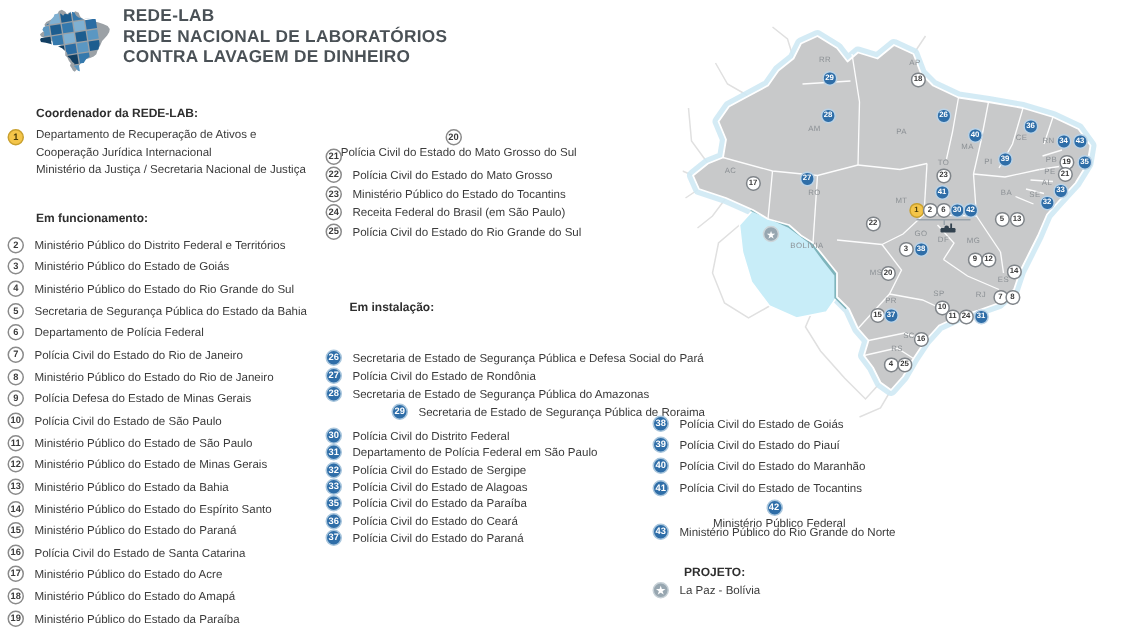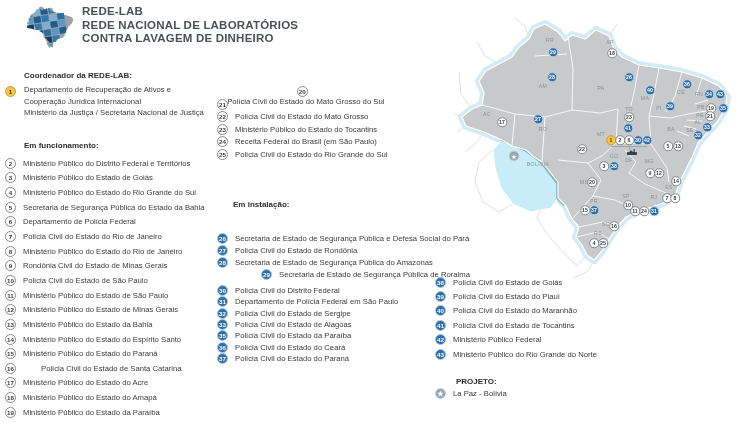--- a/index.html
+++ b/index.html
@@ -125,21 +125,21 @@
       <div class="row" style="height: 14.65px;">
         <span class="circ w">7</span>
         <span class="lbl">Polícia Civil do Estado do Rio de Janeiro</span>
       </div>
       <div class="row" style="height: 14.65px;">
         <span class="circ w">8</span>
         <span class="lbl">Ministério Público do Estado do Rio de Janeiro</span>
       </div>
       <div class="row" style="height: 14.65px;">
         <span class="circ w">9</span>
-        <span class="lbl">Rondônia Civil do Estado de Minas Gerais</span>
+        <span class="lbl">Polícia Defesa do Estado de Minas Gerais</span>
       </div>
       <div class="row" style="height: 14.65px;">
         <span class="circ w">10</span>
         <span class="lbl">Polícia Civil do Estado de São Paulo</span>
       </div>
       <div class="row" style="height: 14.65px;">
         <span class="circ w">11</span>
         <span class="lbl">Ministério Público do Estado de São Paulo</span>
       </div>
       <div class="row" style="height: 14.65px;">
@@ -151,21 +151,21 @@
         <span class="lbl">Ministério Público do Estado da Bahia</span>
       </div>
       <div class="row" style="height: 14.65px;">
         <span class="circ w">14</span>
         <span class="lbl">Ministério Público do Estado do Espírito Santo</span>
       </div>
       <div class="row" style="height: 14.65px;">
         <span class="circ w">15</span>
         <span class="lbl">Ministério Público do Estado do Paraná</span>
       </div>
-      <div class="row" style="height: 14.65px; gap: 18px;">
+      <div class="row" style="height: 14.65px;">
         <span class="circ w">16</span>
         <span class="lbl">Polícia Civil do Estado de Santa Catarina</span>
       </div>
       <div class="row" style="height: 14.65px;">
         <span class="circ w">17</span>
         <span class="lbl">Ministério Público do Estado do Acre</span>
       </div>
       <div class="row" style="height: 14.65px;">
         <span class="circ w">18</span>
         <span class="lbl">Ministério Público do Estado do Amapá</span>
@@ -261,21 +261,21 @@
         <span class="lbl">Polícia Civil do Estado do Piauí</span>
       </div>
       <div class="row" style="height: 14.4px;">
         <span class="circ b">40</span>
         <span class="lbl">Polícia Civil do Estado do Maranhão</span>
       </div>
       <div class="row" style="height: 14.4px;">
         <span class="circ b">41</span>
         <span class="lbl">Polícia Civil do Estado de Tocantins</span>
       </div>
-      <div class="row" style="height: 14.4px;">
+      <div class="row" style="height: 14.4px; flex-direction: column;">
         <span class="circ b">42</span>
         <span class="lbl">Ministério Público Federal</span>
       </div>
       <div class="row" style="height: 14.4px;">
         <span class="circ b">43</span>
         <span class="lbl">Ministério Público do Rio Grande do Norte</span>
       </div>
     </div>
   <div class="sec-head" style="left:456px;top:377px;">PROJETO:</div>
   <div class="row" style="position:absolute;left:435px;top:388px;">

